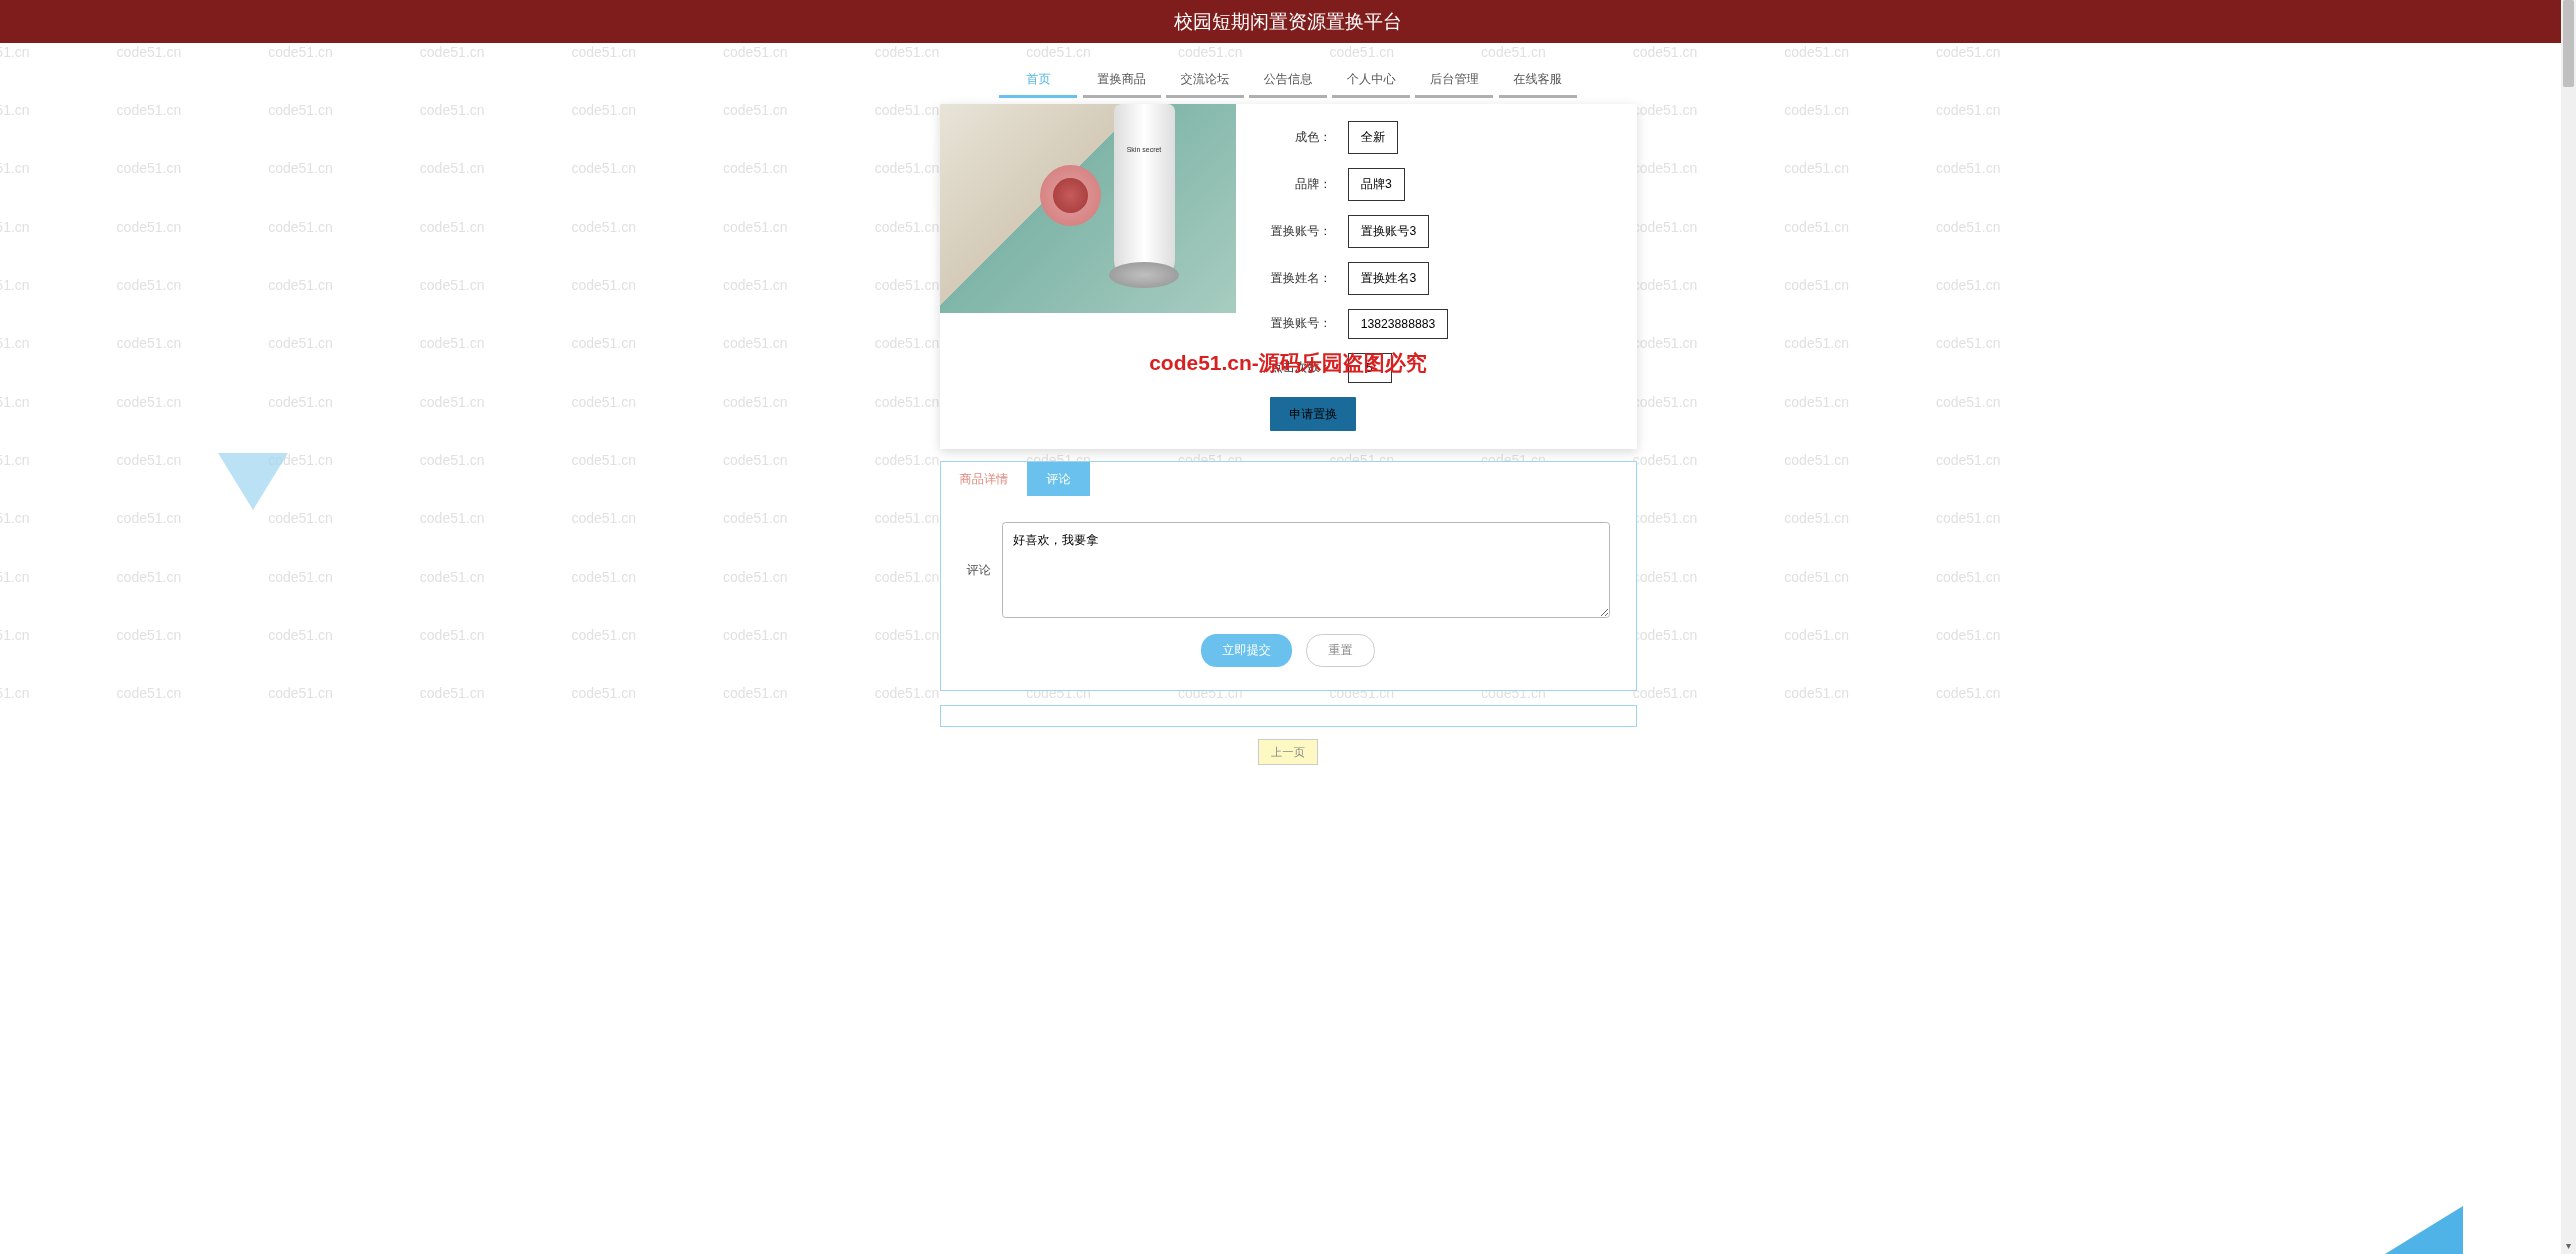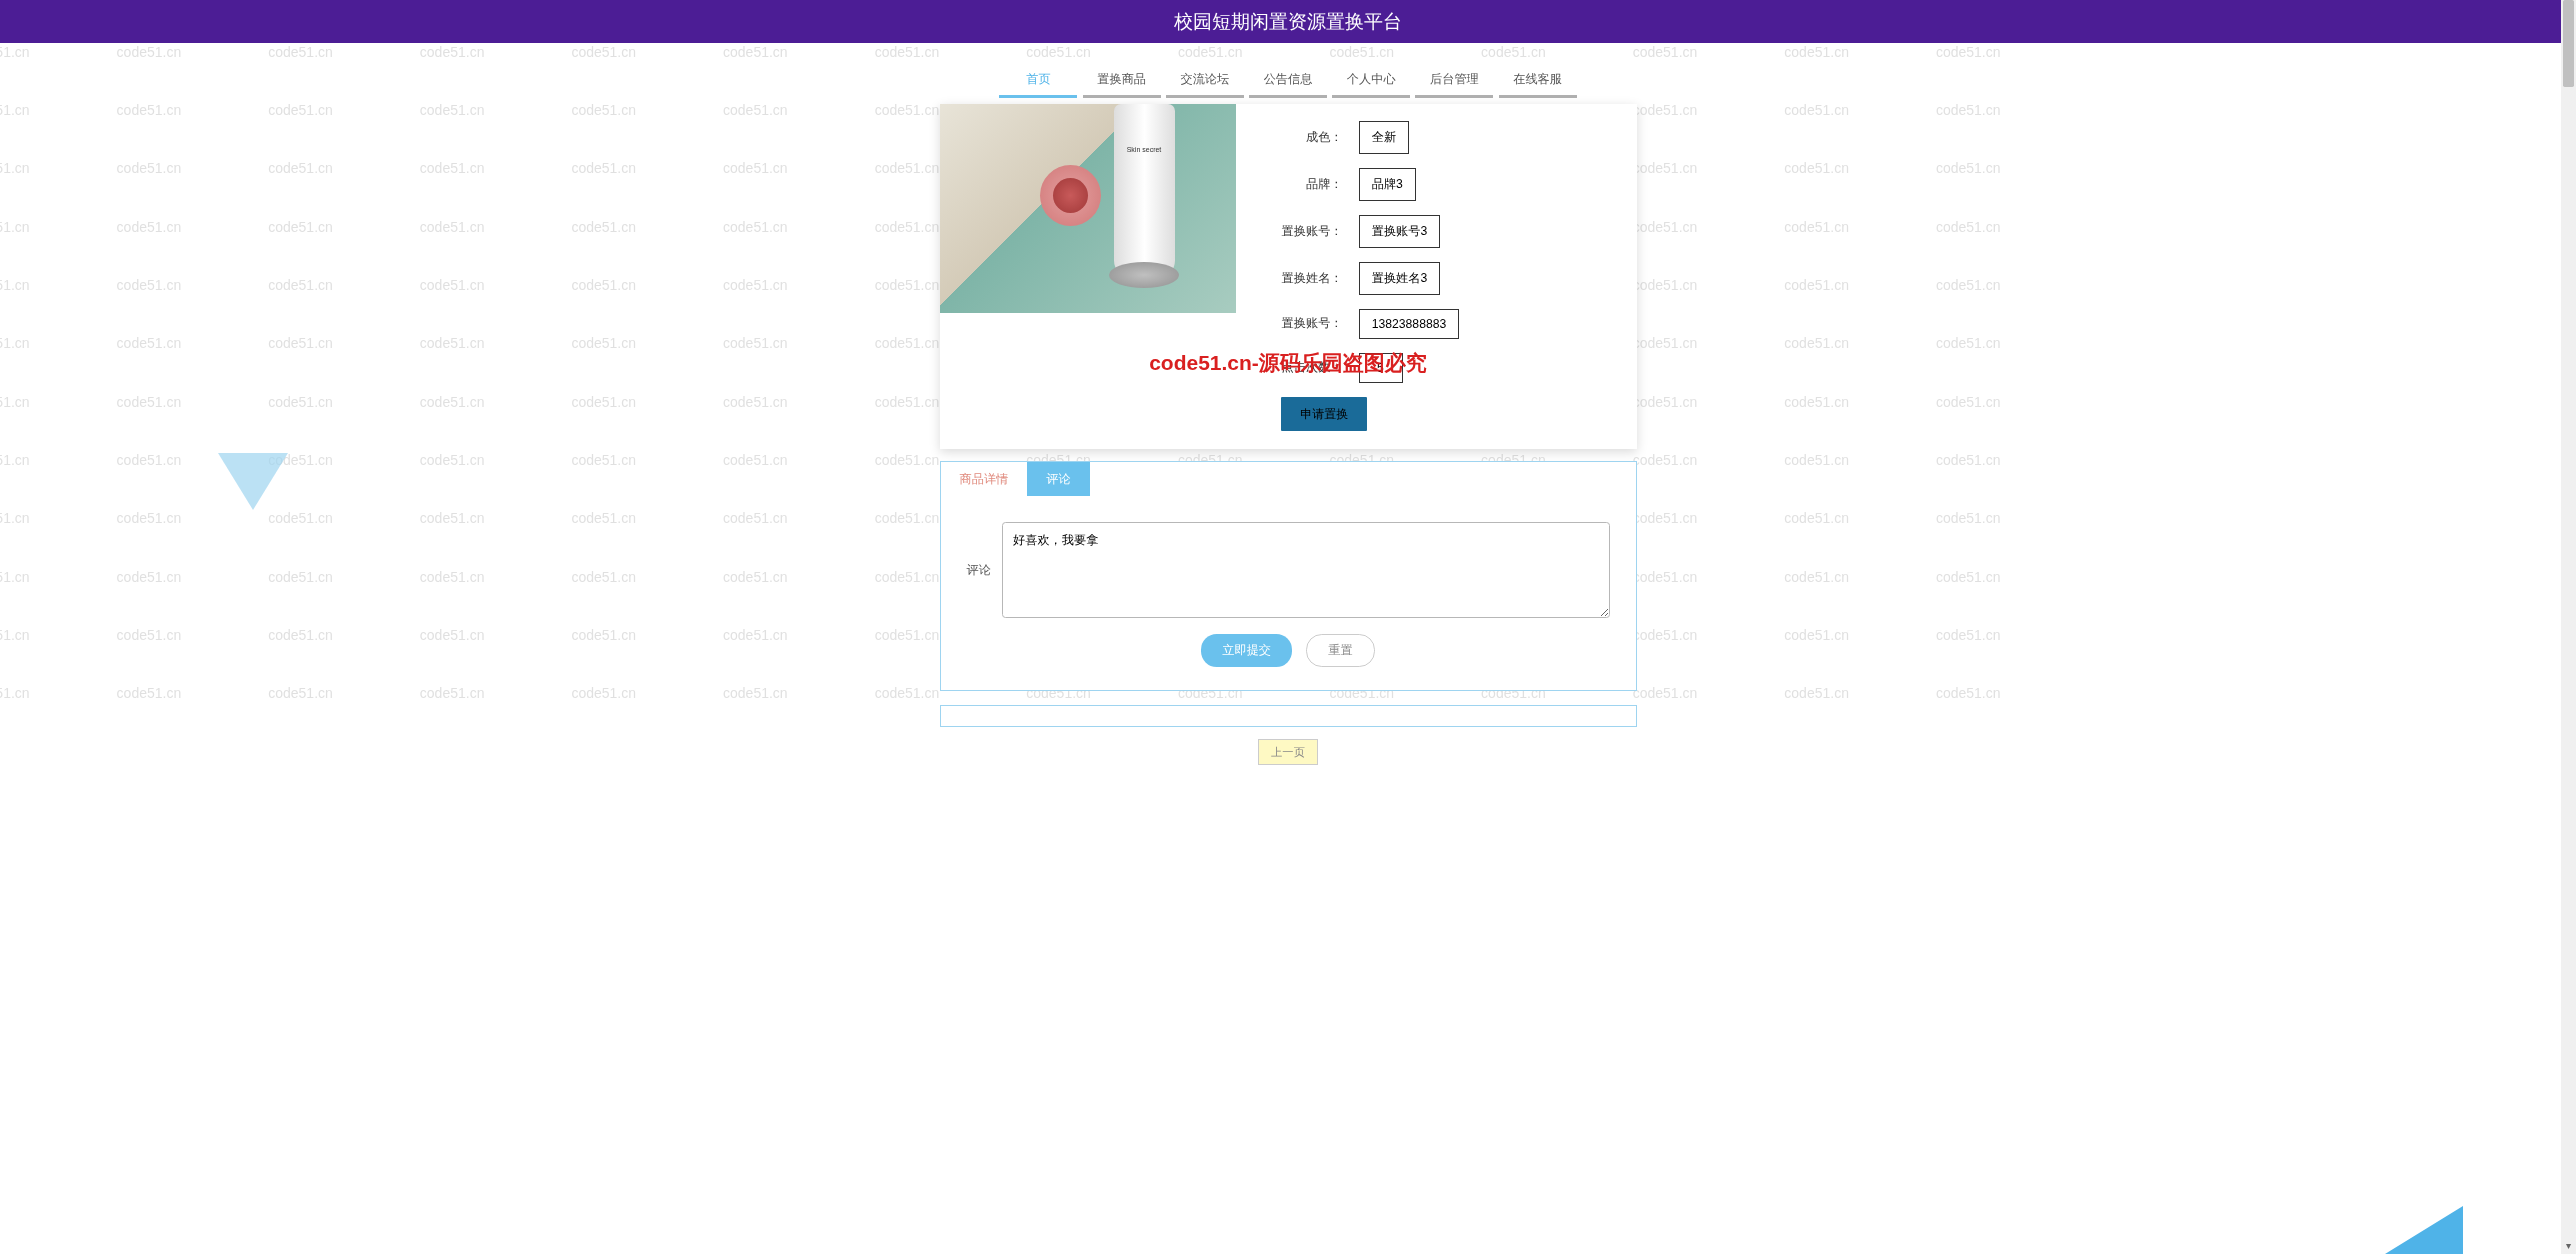--- a/index.html
+++ b/index.html
@@ -6,31 +6,31 @@
     body { font-family: "Microsoft YaHei", Arial, sans-serif; background: #fff; position: relative; overflow-x: hidden; }
     
     
     .watermark-layer { position: fixed; inset: 0; z-index: 0; pointer-events: none; }
     .watermark-row { position: absolute; width: 200%; display: flex; gap: 87px; }
     .watermark-text { color: #ccc; font-size: 14px; white-space: nowrap; opacity: 0.6; }
     
     .center-watermark { position: fixed; left: 50%; top: 349px; transform: translateX(-50%); color: #d92020; font-size: 21px; font-weight: bold; z-index: 5; pointer-events: none; }
     
     
-    .page-header { background: #4c1d95; color: #fff; text-align: center; padding: 8.7px 0; font-size: 19px; position: relative; z-index: 2; }
+    .page-header { background: #7f1d1d; color: #fff; text-align: center; padding: 8.7px 0; font-size: 19px; position: relative; z-index: 2; }
     
     
     .nav-bar { display: flex; justify-content: center; gap: 5.2px; margin-top: 21px; position: relative; z-index: 2; }
     .nav-item { width: 78px; text-align: center; padding: 7px 0; font-size: 12.2px; color: #555; cursor: pointer; border-bottom: 3.5px solid #b0b0b0; }
     .nav-item.active { color: #4fb3e8; border-bottom-color: #6ac1ed; }
     
     
     .main-area { width: 697px; margin: 5.2px auto 0; position: relative; z-index: 3; }
     
-    .product-card { background: #fff; display: flex; box-shadow: 0 2.6px 10.5px rgba(0,0,0,0.15); gap: 11px; }
+    .product-card { background: #fff; display: flex; box-shadow: 0 2.6px 10.5px rgba(0,0,0,0.15); }
     
     .product-image { width: 296px; height: 209px; background: linear-gradient(135deg,#e8e4d8 0%, #d4cbb8 40%, #7fb5a8 40%, #a8ccc0 100%); position: relative; overflow: hidden; }
     .tube { position: absolute; left: 174px; top: 0; width: 61px; height: 174px; background: linear-gradient(90deg,#ddd,#fff,#ddd); border-radius: 7px 7px 17.4px 17.4px; }
     .tube::before { content:"Skin secret"; position:absolute; top:42px; left:50%; transform:translateX(-50%); font-size:7px; color:#333; white-space:nowrap; }
     .tube-cap { position:absolute; bottom:-10.5px; left:-4.4px; width:70px; height:26px; background: radial-gradient(ellipse,#c0c0c0,#909090); border-radius: 50%; }
     .flower { position:absolute; left:100px; top:61px; width:61px; height:61px; background: radial-gradient(circle,#e4a0a0,#d17878); border-radius:50%; }
     .flower::after { content:""; position:absolute; inset:13px; background: radial-gradient(circle,#c85a5a,#a03838); border-radius:50%; }
     
     .product-details { flex: 1; padding: 17.4px 17.4px 17.4px 26px; }
     .detail-row { display: flex; align-items: center; margin-bottom: 14px; }

